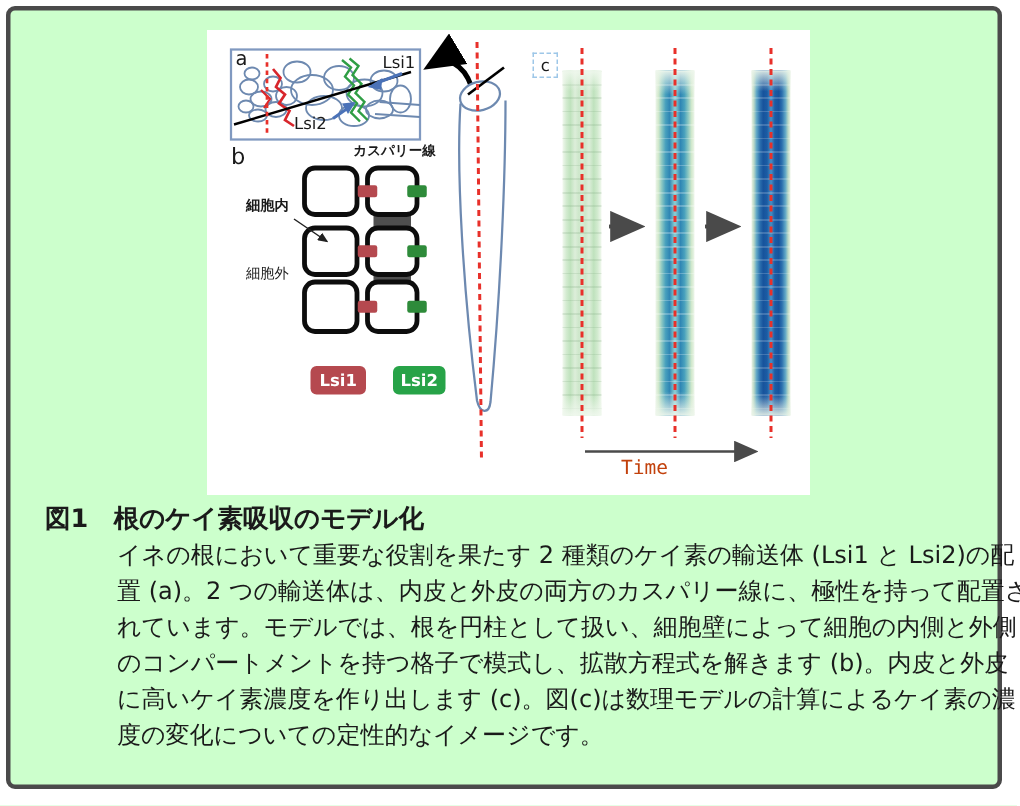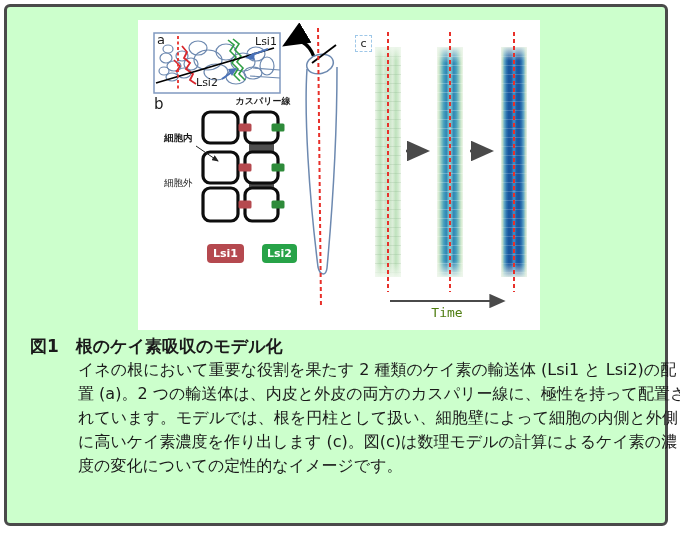--- a/index.html
+++ b/index.html
@@ -39,22 +39,22 @@
   .lbl-b{left:16px;top:76px;font-size:15px;}
   .lbl-casparian{left:93px;top:77px;width:64px;text-align:center;font-size:9px;font-weight:bold;}
   .lbl-cellin{left:26px;top:113px;font-size:9.5px;font-weight:bold;}
   .lbl-cellout{left:26px;top:158px;font-size:9.5px;font-weight:normal;}
   .chip{position:absolute;top:224px;height:19px;z-index:4;border-radius:4px;color:#fff;
         font-size:11px;font-weight:bold;text-align:center;line-height:19px;}
   .chip-lsi1{left:69px;width:37px;background:#b5494f;}
   .chip-lsi2{left:124px;width:35px;background:#27a348;}
   .lbl-c-box{left:217px;top:15px;width:15px;height:15px;border:1px dashed #9ec7e8;
              text-align:center;font-size:11px;line-height:15px;background:#fff;}
-  .lbl-time{left:276px;top:286px;width:66px;text-align:center;font-size:13px;
-            font-family:"DejaVu Sans Mono",monospace;color:#4d7c0f;}
+  .lbl-time{left:276px;top:286px;width:66px;font-size:13px;
+            font-family:"DejaVu Sans Mono",monospace;color:#c2410c;}
   
   .caption{position:absolute;left:30px;top:334px;width:628px;line-height:24px;z-index:2;}
   .cap-title{font-size:17px;font-weight:bold;white-space:nowrap;}
   .cap-line{font-size:16px;white-space:nowrap;margin-left:48px;}
 </style>
 </head>
 <body>
 
 <div class="frame"></div>
 
@@ -167,15 +167,16 @@
   <div class="chip chip-lsi2">Lsi2</div>
   <div class="flabel lbl-c-box">c</div>
   <div class="flabel lbl-time">Time</div>
 </div>
 
 <div class="caption">
   <div class="cap-title">図1　根のケイ素吸収のモデル化</div>
   <div class="cap-line">イネの根において重要な役割を果たす 2 種類のケイ素の輸送体 (Lsi1 と Lsi2)の配</div>
   <div class="cap-line">置 (a)。2 つの輸送体は、内皮と外皮の両方のカスパリー線に、極性を持って配置さ</div>
   <div class="cap-line">れています。モデルでは、根を円柱として扱い、細胞壁によって細胞の内側と外側</div>
+  <div class="cap-line">のコンパートメントを持つ格子で模式し、拡散方程式を解きます (b)。内皮と外皮</div>
   <div class="cap-line">に高いケイ素濃度を作り出します (c)。図(c)は数理モデルの計算によるケイ素の濃</div>
   <div class="cap-line">度の変化についての定性的なイメージです。</div>
 </div>
 
 </body></html>

